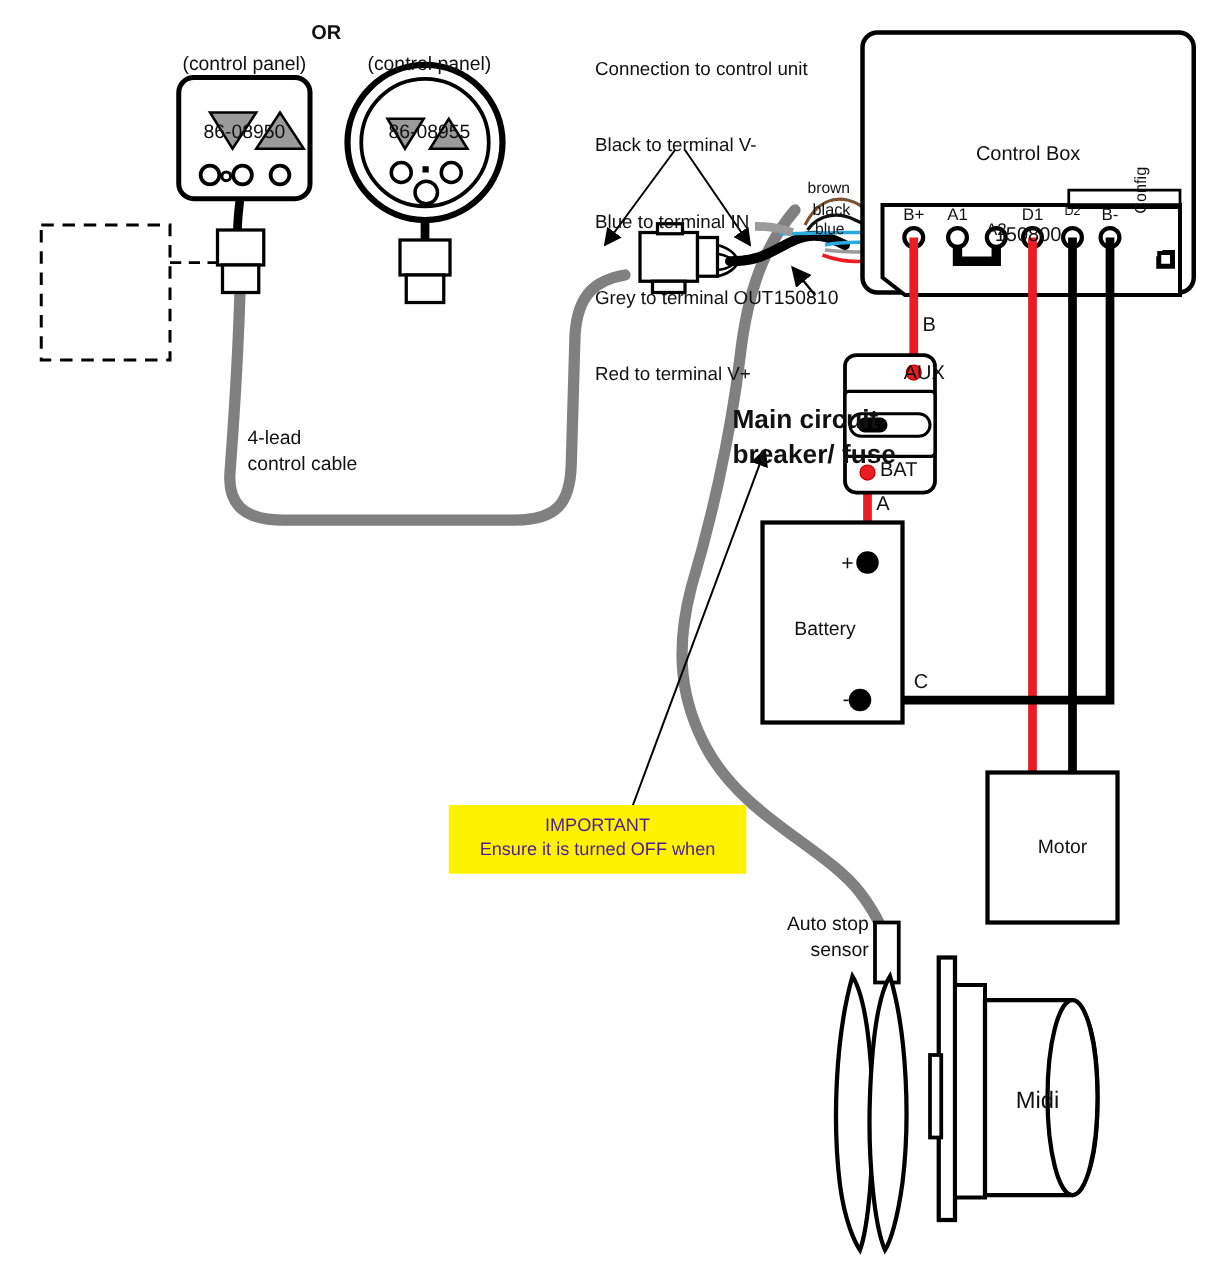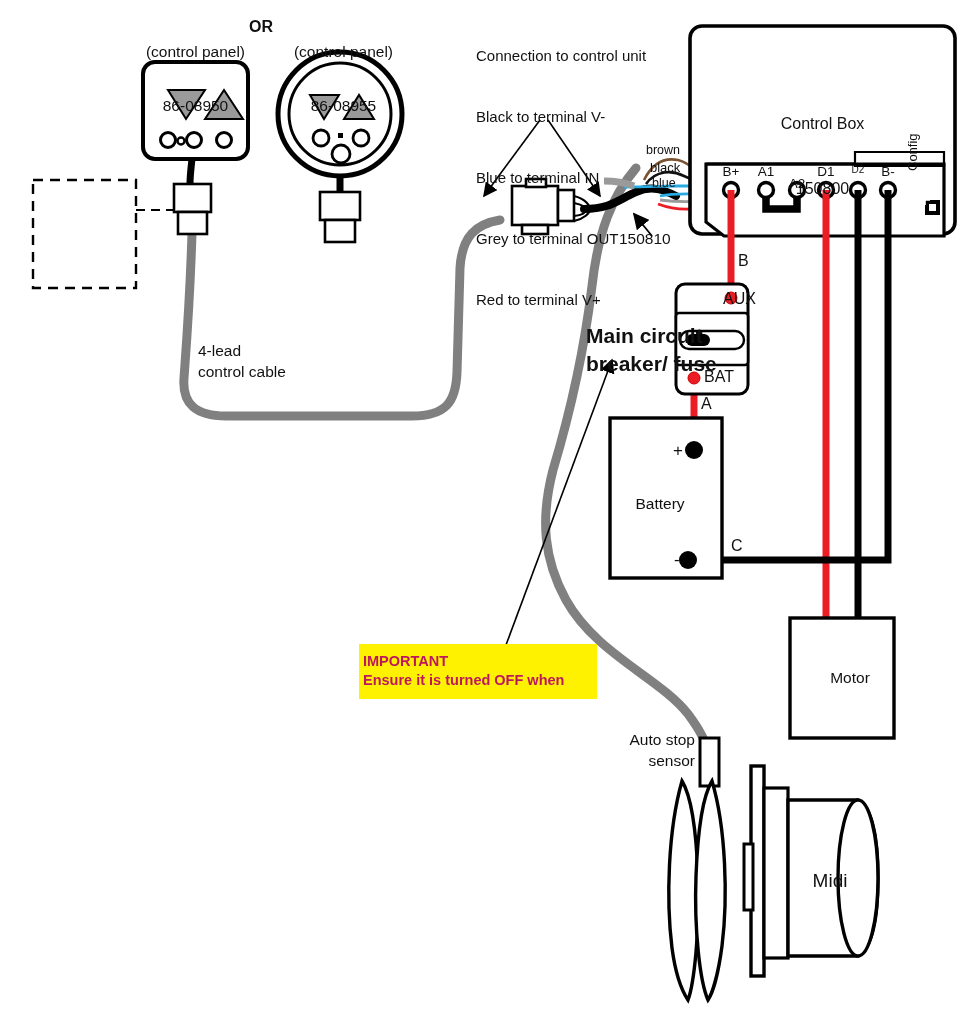--- a/index.html
+++ b/index.html
@@ -3,22 +3,22 @@
 <meta charset="utf-8">
 <style>
   html,body{margin:0;padding:0;background:#fff;}
   body{width:970px;height:1010px;font-family:"Liberation Sans",sans-serif;}
   #stage{position:relative;width:970px;height:1010px;overflow:hidden;background:#fff;}
   svg.layer{position:absolute;left:0;top:0;width:970px;height:1010px;}
   .txt{position:absolute;color:#111;line-height:1.18;white-space:pre;}
   .c{text-align:center;}
   .bold{font-weight:bold;}
   #importantBox{
-    position:absolute;background:#FFF200;color:#be185d;
-    text-align:left;font-weight:bold;line-height:1.28;
+    position:absolute;background:#FFF200;color:#4c1d95;
+    text-align:center;font-weight:normal;line-height:1.28;
   }
 </style>
 </head>
 <body>
 
 <div id="stage">
 
   <svg class="layer" viewBox="0 0 970 1010">
     <defs>
       <marker id="arrh" markerWidth="9" markerHeight="9" refX="8" refY="4.5" orient="auto">

